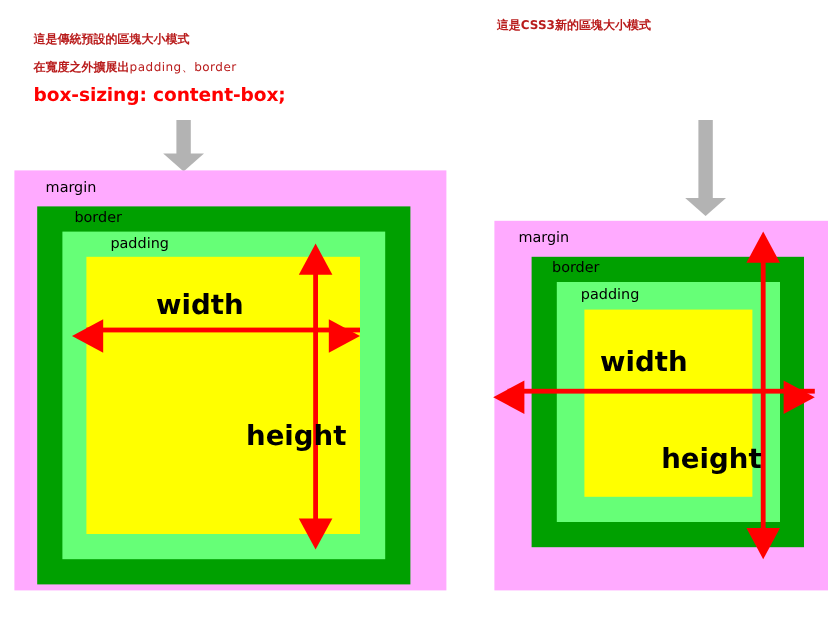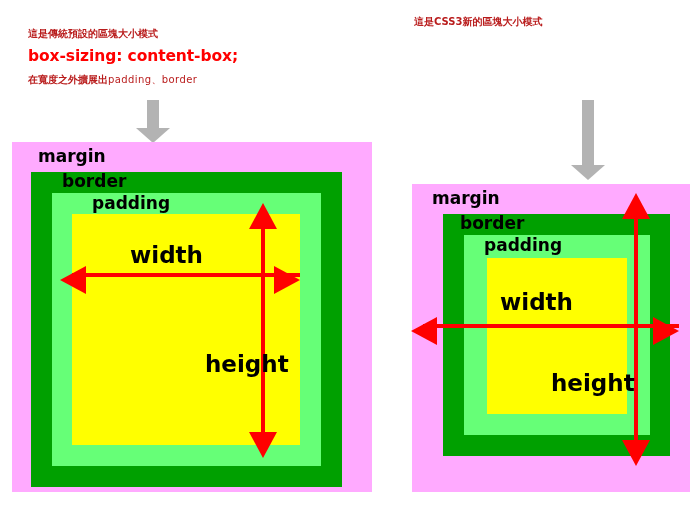--- a/index.html
+++ b/index.html
@@ -77,23 +77,23 @@
     position: absolute;
     top: 0; left: 0; right: 0; bottom: 0;
   }
   .margin-layer  { background: #ffaaff; }
   .border-layer  { background: #00a000; }
   .padding-layer { background: #66ff77; }
   .content-layer { background: #ffff00; }
 
   .layer-label {
     position: absolute;
-    font-weight: bold;
+    font-weight: normal;
     color: #000000;
-    font-size: 17px;
+    font-size: 12px;
     line-height: 19px;
     white-space: nowrap;
     z-index: 6;
   }
 
   
   .arrow-line { position: absolute; background: #ff0000; z-index: 5; }
   .arrow-h { height: 4px; }
   .arrow-v { width: 4px; }
 
@@ -167,22 +167,22 @@
   #diagram-border-box .harrow-line { left: 222px; top: 20px;  height: 249px; }
   #diagram-border-box .harrow-hu   { left: 210px; top: 9px;   }
   #diagram-border-box .harrow-hd   { left: 210px; top: 256px; }
   #diagram-border-box .lbl-height  { left: 139px; top: 187px; }
 </style>
 </head>
 <body>
 
 <div class="caption" id="caption-left">
   <span class="line bold-zh">這是傳統預設的區塊大小模式</span>
+  <span class="line bold-zh"><span>在寬度之外擴展出</span><span class="thin">padding、border</span></span>
   <span class="line code">box-sizing: content-box;</span>
-  <span class="line bold-zh"><span>在寬度之外擴展出</span><span class="thin">padding、border</span></span>
 </div>
 
 <div class="caption" id="caption-right">
   <span class="line bold-zh">這是CSS3新的區塊大小模式</span>
 </div>
 
 <div class="grey-arrow" id="grey-arrow-left">
   <div class="stem"></div>
   <div class="head"></div>
 </div>

